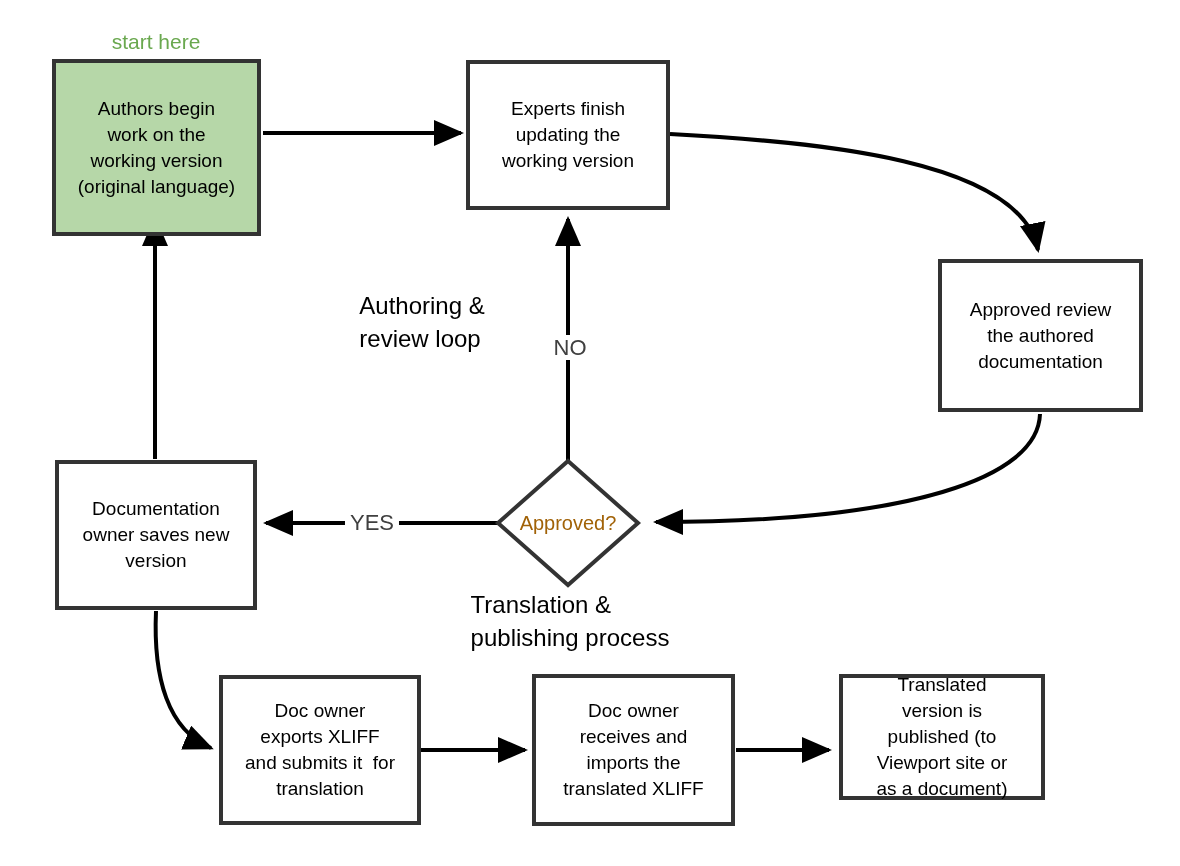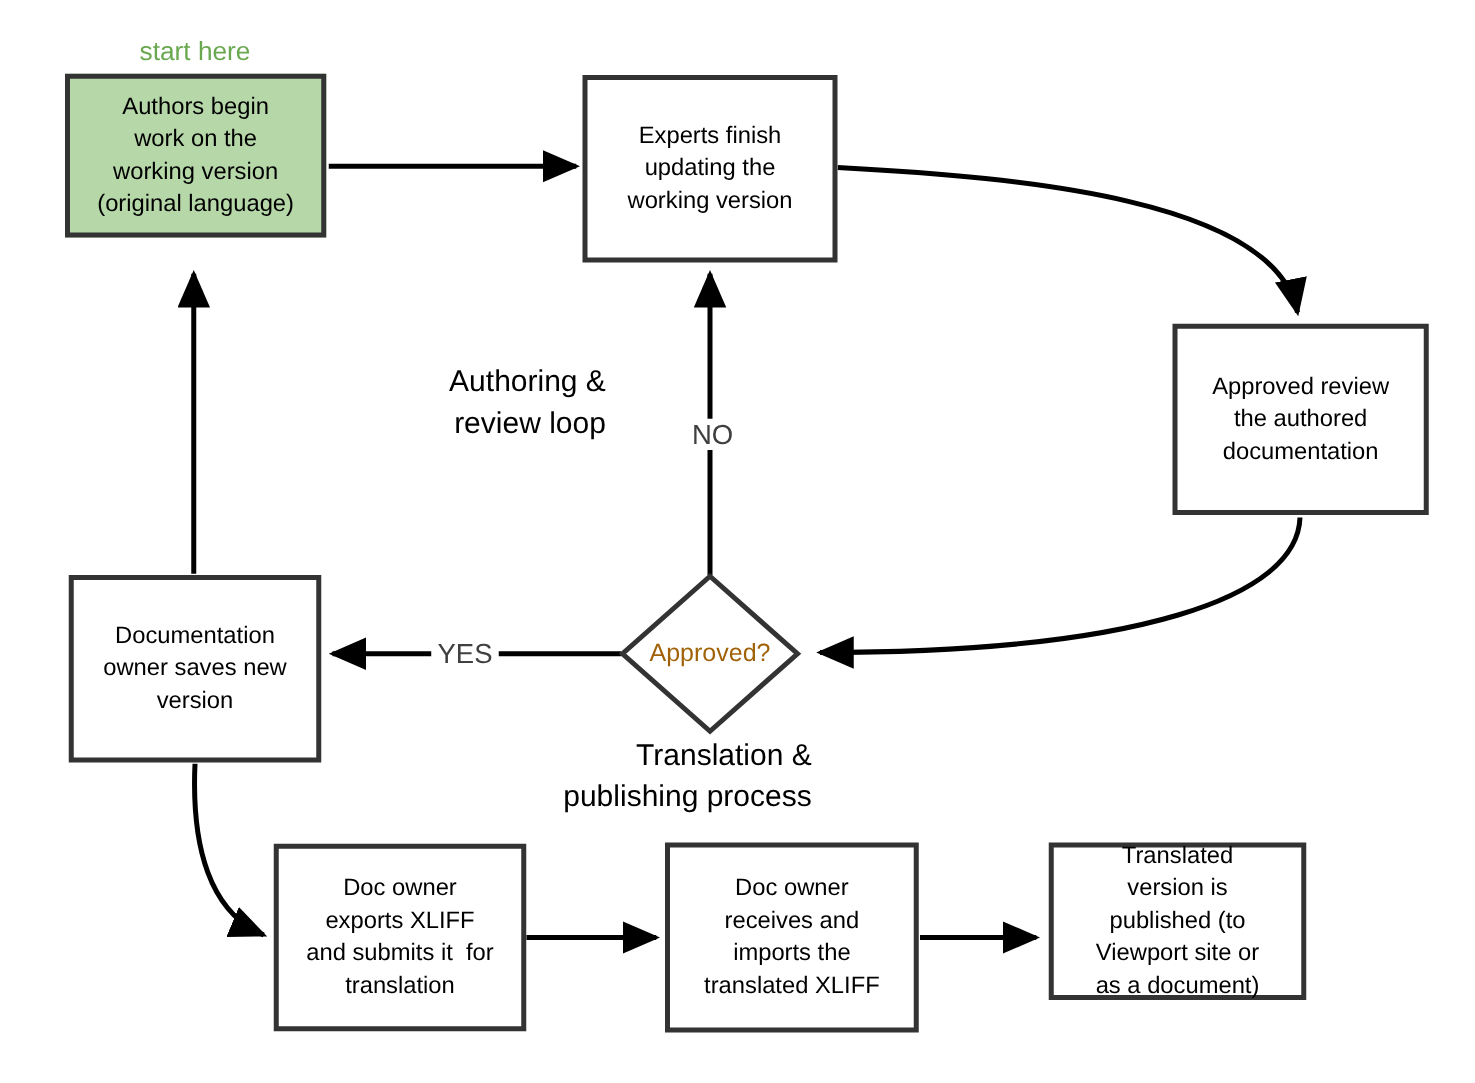--- a/index.html
+++ b/index.html
@@ -43,21 +43,21 @@
     white-space: pre-wrap;
     text-align: center;
     font-size: 19px;
     line-height: 26px;
     color: #000000;
   }
   .flow-label {
     position: absolute;
     transform: translateX(-50%);
     white-space: pre-wrap;
-    text-align: right;
+    text-align: left;
     font-size: 24px;
     line-height: 33px;
     color: #000000;
   }
   .edge-label {
     position: absolute;
     transform: translateX(-50%);
     font-size: 22px;
     line-height: 25px;
     background: #ffffff;
@@ -98,21 +98,21 @@
     <path class="edge" d="M 155,459 L 155,219" marker-end="url(#arrow)"></path>
     <path class="edge" d="M 156,611 C 153,678 168,730 211,748" marker-end="url(#arrow)"></path>
     <path class="edge" d="M 421,750 L 525,750" marker-end="url(#arrow)"></path>
     <path class="edge" d="M 736,750 L 829,750" marker-end="url(#arrow)"></path>
 
     <polygon class="diamond" points="568,461 638,523 568,585 498,523"></polygon>
   </svg>
 
   <div class="start-label" style="left: 156px; top: 29px; color: rgb(106, 168, 79);">start here</div>
 
-  <div class="node" style="left: 52px; top: 59px; width: 209px; height: 131px; background-color: rgb(182, 215, 168);">
+  <div class="node" style="left: 52px; top: 59px; width: 209px; height: 177px; background-color: rgb(182, 215, 168);">
     <div class="node-text">Authors begin
 work on the
 working version
 (original language)</div>
   </div>
 
   <div class="node" style="left:466px; top:60px; width:204px; height:150px;">
     <div class="node-text">Experts finish
 updating the
 working version</div>
@@ -150,20 +150,20 @@
 published (to
 Viewport site or
 as a document)</div>
   </div>
 
   <div class="decision-label" style="left:568px; top:523px;">Approved?</div>
 
   <div class="flow-label" style="left:422px; top:289px;">Authoring &amp;
 review loop</div>
 
-  <div class="flow-label" style="left:550px; top:588px;">Translation &amp;
+  <div class="flow-label" style="left:570px; top:588px;">Translation &amp;
 publishing process</div>
 
   <div class="edge-label" style="left:570px; top:335px;">NO</div>
 
   <div class="edge-label" style="left:372px; top:510px;">YES</div>
 
 </div>
 
 </body></html>

